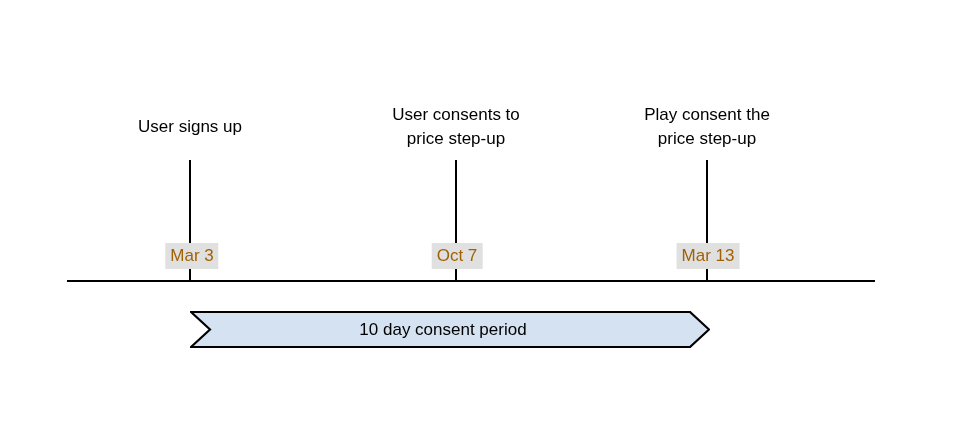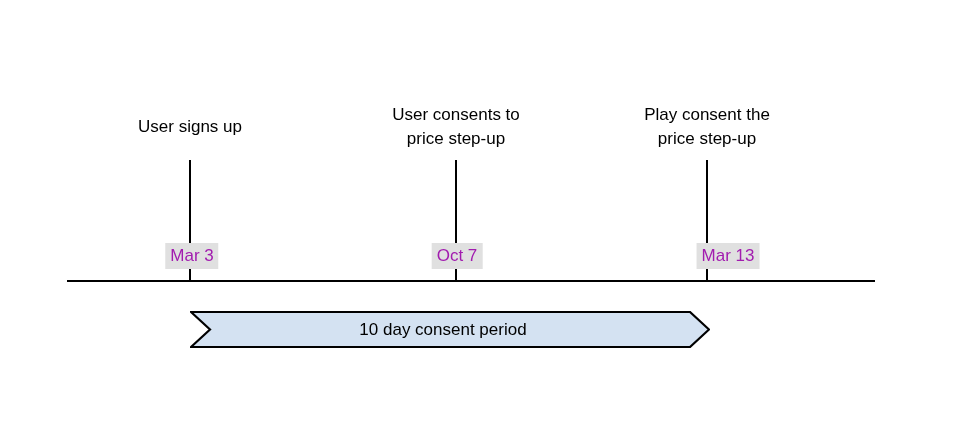--- a/index.html
+++ b/index.html
@@ -50,21 +50,21 @@
   
   .date-chip {
     position: absolute;
     top: 243px;
     transform: translateX(-50%);
     background: #e0e0e0;
     font-size: 17px;
     line-height: 24px;
     padding: 1px 5px;
     white-space: nowrap;
-    color: #a21caf;
+    color: #a16207;
   }
   
   .banner {
     position: absolute;
     left: 190px;
     top: 311px;
     width: 520px;
     height: 37px;
   }
   .banner svg { display: block; }
@@ -104,21 +104,21 @@
     <div>User consents to</div>
     <div>price step-up</div>
   </div>
   <div class="date-chip" style="left:457px;">Oct 7</div>
 
   <div class="tick-line" style="left:706px;"></div>
   <div class="event-caption two-line" style="left:707px;">
     <div>Play consent the</div>
     <div>price step-up</div>
   </div>
-  <div class="date-chip" style="left:728px;">Mar 13</div>
+  <div class="date-chip" style="left:708px;">Mar 13</div>
 
   <div class="banner">
     <svg width="520" height="37" viewBox="0 0 520 37" xmlns="http://www.w3.org/2000/svg">
       <polygon points="1,1 500,1 519,18.5 500,36 1,36 20,18.5" fill="#d4e2f2" stroke="#000000" stroke-width="2.2" stroke-linejoin="miter"></polygon>
     </svg>
     <div class="banner-label">10 day consent period</div>
   </div>
 
 </div>
 

